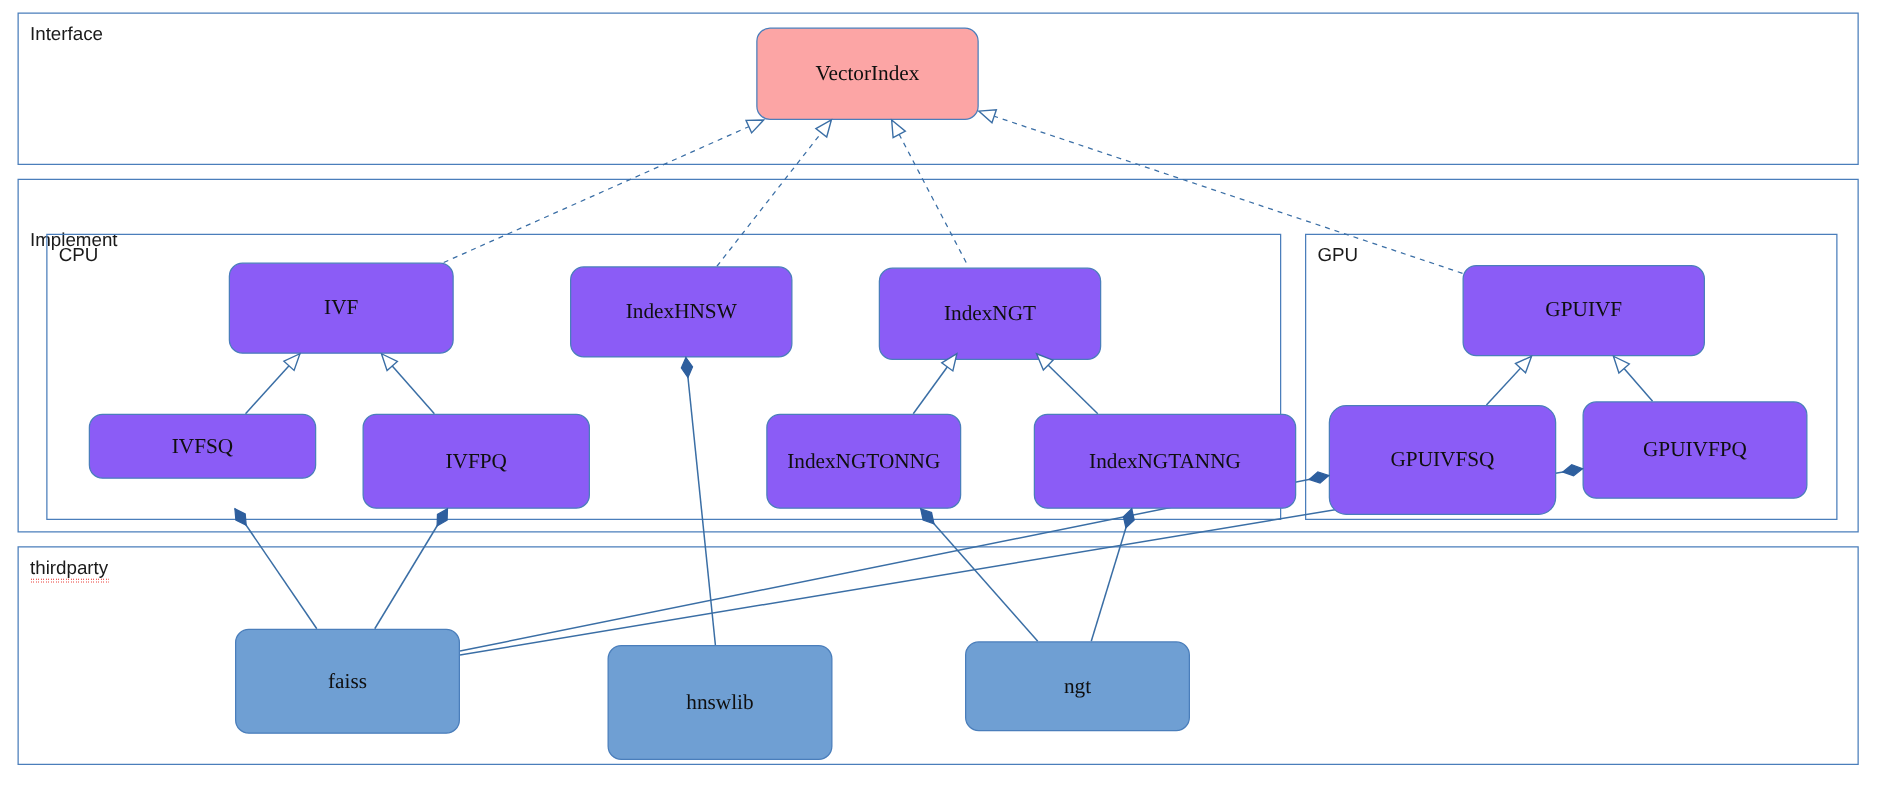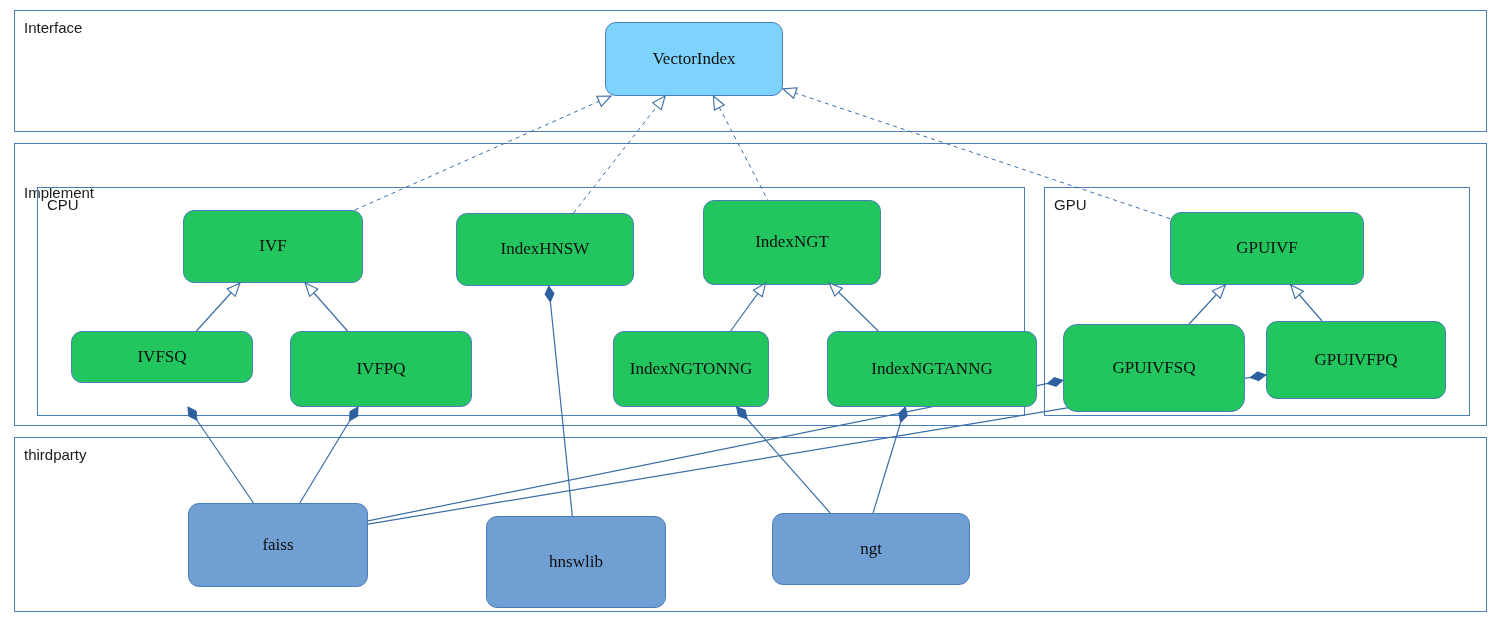--- a/index.html
+++ b/index.html
@@ -46,22 +46,22 @@
     display: flex;
     align-items: center;
     justify-content: center;
     font-family: "Liberation Serif", serif;
     font-size: 17px;
     color: #0f0f0f;
     text-align: center;
     line-height: 1.1;
     z-index: 3;
   }
-  .node.pink   { background: #7dd3fc; }
-  .node.green  { background: #22c55e; }
+  .node.pink   { background: #fca5a5; }
+  .node.green  { background: #8b5cf6; }
   .node.blue   { background: #6f9fd3; }
   svg.edges {
     position: absolute;
     left: 0;
     top: 0;
     width: 1503px;
     height: 628px;
     z-index: 2;
     pointer-events: none;
   }
@@ -138,31 +138,31 @@
       </g>
       <g>
         <line x1="873" y1="513" x2="905.3888888888889" y2="407" stroke="#3a6ea5" stroke-width="1.2"></line>
       </g>
     </svg>
 
   <div id="nodes-layer">
       <div class="node pink" style="left: 605px; top: 22px; width: 178px; height: 74px;">VectorIndex</div>
       <div class="node green" style="left: 183px; top: 210px; width: 180px; height: 73px;">IVF</div>
       <div class="node green" style="left: 456px; top: 213px; width: 178px; height: 73px;">IndexHNSW</div>
-      <div class="node green" style="left: 703px; top: 200px; width: 178px; height: 85px;">IndexNGT</div>
+      <div class="node green" style="left: 703px; top: 214px; width: 178px; height: 74px;">IndexNGT</div>
       <div class="node green" style="left: 1170px; top: 212px; width: 194px; height: 73px;">GPUIVF</div>
       <div class="node green" style="left: 71px; top: 331px; width: 182px; height: 52px;">IVFSQ</div>
       <div class="node green" style="left: 290px; top: 331px; width: 182px; height: 76px;">IVFPQ</div>
       <div class="node green" style="left: 613px; top: 331px; width: 156px; height: 76px;">IndexNGTONNG</div>
       <div class="node green" style="left: 827px; top: 331px; width: 210px; height: 76px;">IndexNGTANNG</div>
       <div class="node green" style="left: 1063px; top: 324px; width: 182px; height: 88px; border-radius: 14px;">GPUIVFSQ</div>
       <div class="node green" style="left: 1266px; top: 321px; width: 180px; height: 78px;">GPUIVFPQ</div>
       <div class="node blue" style="left: 188px; top: 503px; width: 180px; height: 84px;">faiss</div>
       <div class="node blue" style="left: 486px; top: 516px; width: 180px; height: 92px;">hnswlib</div>
-      <div class="node blue" style="left: 772px; top: 513px; width: 198px; height: 72px;">ngt</div>
+      <div class="node blue" style="left: 772px; top: 513px; width: 180px; height: 72px;">ngt</div>
     </div>
 
   <svg class="edges edges-top" id="heads-layer" viewBox="0 0 1503 628" xmlns="http://www.w3.org/2000/svg">
       <g>
         <polygon points="610.9226666666667,96 601.2848276854652,106.31319832895844 596.8095548991246,96.26471916602839" fill="#ffffff" stroke="#3a6ea5" stroke-width="1.1"></polygon>
       </g>
       <g>
         <polygon points="665.0603674540682,96 661.383496206316,109.62830208894171 652.7190219868447,102.85136424799042" fill="#ffffff" stroke="#3a6ea5" stroke-width="1.1"></polygon>
       </g>
       <g>

